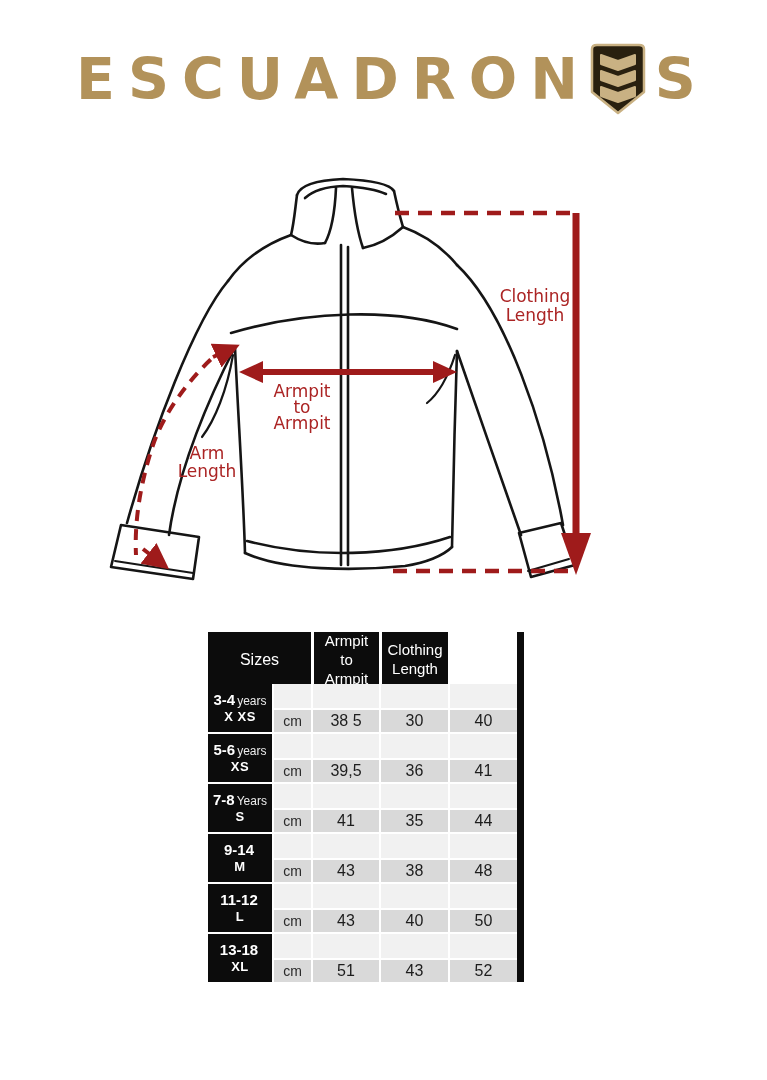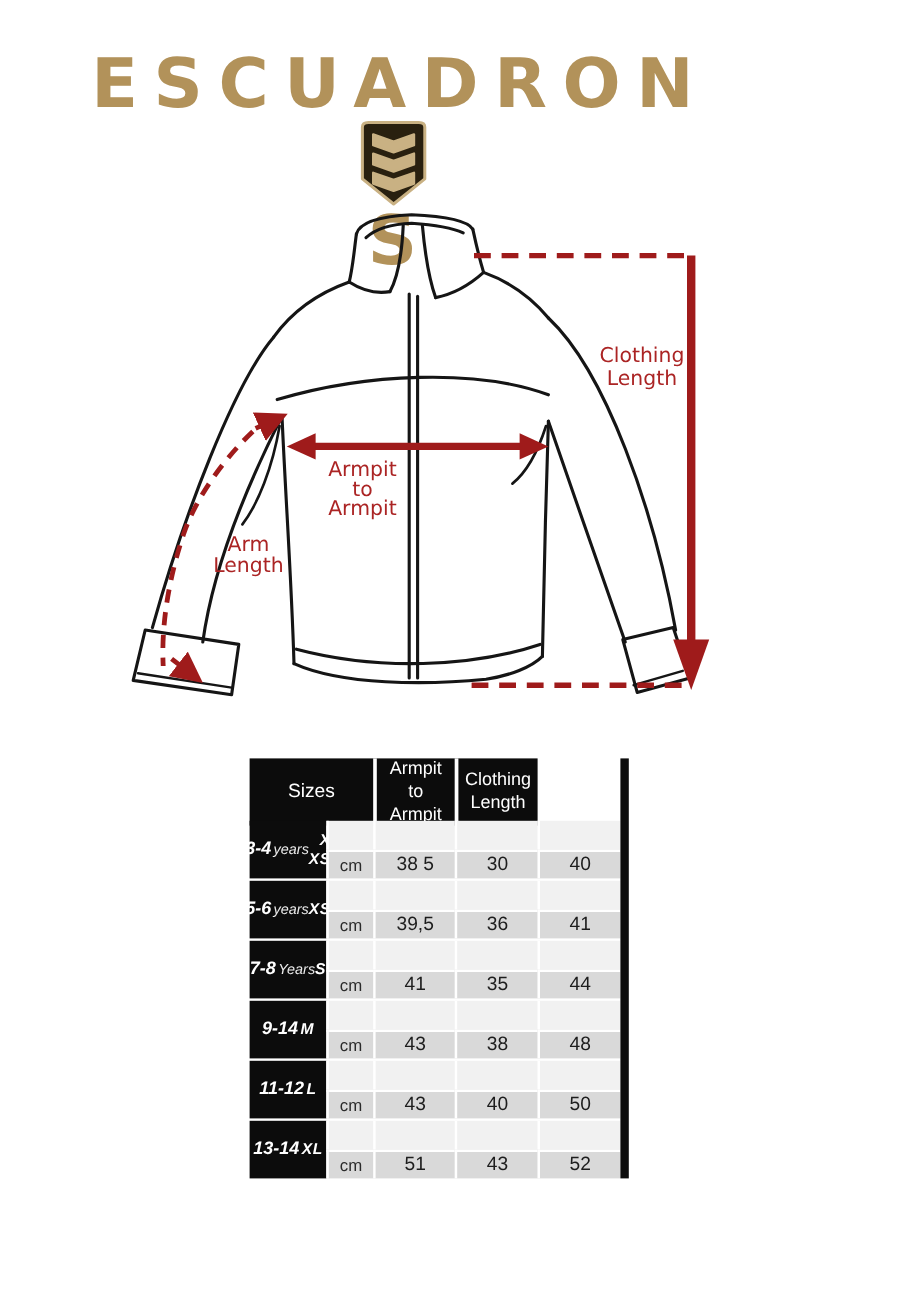--- a/index.html
+++ b/index.html
@@ -1,21 +1,21 @@
 <!DOCTYPE html>
 <html><head>
 <meta charset="utf-8">
 <style>
   html,body{margin:0;padding:0;}
   body{
     width:767px;height:1080px;position:relative;background:#fff;
     font-family:"Liberation Sans",sans-serif;overflow:hidden;
   }
   
-  .logo{position:absolute;left:76px;top:42px;display:flex;align-items:center;flex-direction:column;}
+  .logo{position:absolute;left:76px;top:42px;display:flex;align-items:center;}
   .logo-text{
     font-family:"DejaVu Sans",sans-serif;font-weight:bold;font-size:57px;
     line-height:1;letter-spacing:13px;color:#b2925a;white-space:nowrap;
   }
   .logo-shield{margin:0 7px 0 -3px;flex:0 0 auto;}
   
   .figure{position:absolute;left:105px;top:175px;}
   .fig-label{
     font-family:"DejaVu Sans",sans-serif;font-size:17px;font-weight:500;
     fill:#ab2424;
@@ -25,22 +25,22 @@
   .size-table .right-bar{position:absolute;top:0;right:0;width:7px;height:350px;background:#0c0c0c;}
   .thead{display:grid;grid-template-columns:103px 68px 69px 69px;height:50px;background:#fff;}
   .th{
     background:#0c0c0c;color:#fff;display:flex;align-items:center;justify-content:center;
     text-align:center;font-size:15px;line-height:1.25;box-sizing:border-box;padding:0 4px;
   }
   .th + .th{border-left:3px solid #fff;}
   .th.sizes{font-size:16px;text-align:right;}
   .tgroup{display:grid;grid-template-columns:64px 39px 68px 69px 69px;grid-template-rows:24px 24px;border-top:2px solid #fff;}
   .label-cell{
-    grid-row:1/3;background:#0c0c0c;color:#fff;display:flex;flex-direction:row;
-    align-items:center;justify-content:center;text-align:right;line-height:1.2;box-sizing:border-box;font-style:italic;
+    grid-row:1/3;background:#0c0c0c;color:#fff;display:flex;flex-direction:column;
+    align-items:center;justify-content:center;text-align:left;line-height:1.2;box-sizing:border-box;
   }
   .label-cell .l1{font-size:15px;font-weight:bold;white-space:nowrap;}
   .label-cell .l1 .yrs{font-weight:normal;font-size:12px;color:#ececec;margin-left:2px;}
   .label-cell .l2{font-size:13px;font-weight:bold;letter-spacing:0.5px;}
   .cell{box-sizing:border-box;border-left:2px solid #fff;display:flex;align-items:center;justify-content:center;}
   .row-empty{background:#f1f1f1;}
   .row-val{background:#d9d9d9;border-top:2px solid #fff;font-size:16px;color:#1d1d1d;}
   .row-val.unit{font-size:14px;color:#2a2a2a;}
 </style>
 </head>
@@ -215,21 +215,21 @@
     <div class="cell row-empty"></div>
     <div class="cell row-empty"></div>
     <div class="cell row-val unit">cm</div>
     <div class="cell row-val">43</div>
     <div class="cell row-val">40</div>
     <div class="cell row-val">50</div>
   </div>
 
   <div class="tgroup">
     <div class="label-cell">
-      <div class="l1"><span>13-14</span><span class="yrs"></span></div>
+      <div class="l1"><span>13-18</span><span class="yrs"></span></div>
       <div class="l2">XL</div>
     </div>
     <div class="cell row-empty"></div>
     <div class="cell row-empty"></div>
     <div class="cell row-empty"></div>
     <div class="cell row-empty"></div>
     <div class="cell row-val unit">cm</div>
     <div class="cell row-val">51</div>
     <div class="cell row-val">43</div>
     <div class="cell row-val">52</div>

